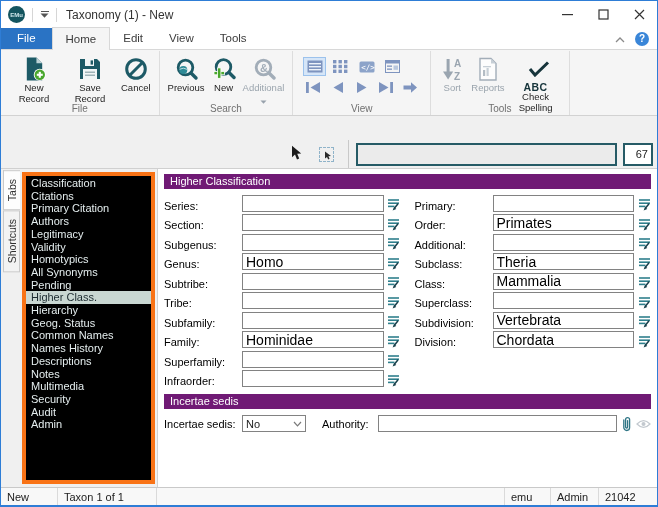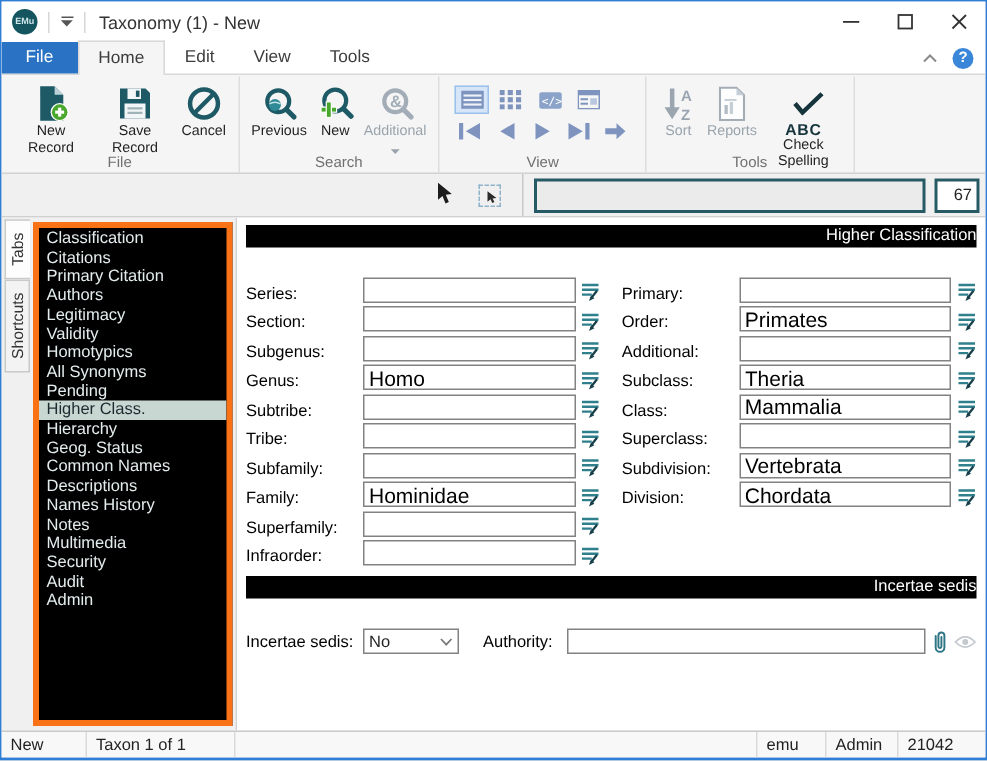--- a/index.html
+++ b/index.html
@@ -37,39 +37,39 @@
   .rlab{ font-size:9.5px; line-height:10.5px; text-align:center; color:#1f1f1f; max-width:50px;}
   .rbtn.disabled .rlab{ color:#9aa4ad;}
   .viewgrid{ display:flex; flex-direction:column; gap:3px; padding:3px 5px;}
   .vrow{ display:flex; gap:3px; align-items:center;}
   .vtog{ width:23px; height:19px; display:flex; align-items:center; justify-content:center; border:1px solid transparent;}
   .vtog.selected{ background:#d6e6f8; border-color:#9cc2ec;}
   .navb{ width:21px; height:17px; display:flex; align-items:center; justify-content:center;}
   .abc{ font-size:10.5px; font-weight:bold; color:#16343b; letter-spacing:.5px; line-height:9px;}
 
   
-  .recordbar{ height:29px; background:#f0f0f0; display:flex; align-items:center; border-bottom:1px solid #d0d0d0; flex:0 0 auto;}
+  .recordbar{ height:29px; background:#f0f0f0; display:flex; align-items:center; border-bottom:1px solid #d0d0d0; flex:0 0 auto;margin-top:24px;}
   .rb-left{ width:348px; height:100%; display:flex; align-items:center; justify-content:flex-end; gap:16px; padding-right:14px; border-right:1px solid #c9c9c9;}
   .marquee{ width:15px; height:15px; border:1px dashed #8fb3c9; display:flex; align-items:flex-end; justify-content:flex-end; padding:1px;}
   .summary{ flex:1; margin:0 6px 0 7px; height:23px; border:2px solid #265b66; background:#ebebeb; font-size:11px; padding:0 3px; outline:none;}
   .countbox{ width:30px; height:23px; border:2px solid #265b66; background:#fff; display:flex; align-items:center; justify-content:flex-end; padding-right:3px; margin-right:4px; font-size:11px;}
 
   
   .main{ flex:1; display:flex; background:#f0f0f0; overflow:hidden;}
   .sidetabs{ width:19px; padding-top:1px; display:flex; flex-direction:column; align-items:flex-start;}
   .vtab{ writing-mode:vertical-rl; transform:rotate(180deg); font-size:10.5px; color:#333;
     padding:8px 2px; border:1px solid #c9c9c9; background:#f3f3f3; margin-left:2px; width:17px; text-align:center;}
   .vtab.selected{ background:#fdfdfd; border-left:none;}
   .sidebarwrap{ width:137px; padding:3px 2px;}
   .spanel{ background:#000000; height:100%; border:4px solid #f97316; padding-top:1px; overflow:hidden;}
   .sitem{ font-size:11px; line-height:12.7px; color:#e4edee; padding-left:5px; white-space:nowrap;}
   .sitem.selected{ background:#c9d7d2; color:#1c2b30;}
 
   .formarea{ flex:1; background:#fff; border-left:1px solid #d2d2d2; padding:3px 6px 0 6px; overflow:hidden;}
-  .sectionbar{ background:#000000; color:#fff; font-size:11px; line-height:15px; padding-left:6px; margin:2px 0 20px 0;text-align:right;}
+  .sectionbar{ background:#701a75; color:#fff; font-size:11px; line-height:15px; padding-left:6px; margin:2px 0 6px 0;}
   .cols{ display:flex; gap:14px; margin-bottom:2px;}
   .col{ flex:1; min-width:0;}
   .frow{ display:flex; align-items:flex-end; margin-bottom:3px; height:16.5px;}
   .flabel{ width:78px; flex:0 0 78px; font-size:11px; color:#000;}
   .finput{ flex:1; min-width:0; height:17px; border:1px solid #828282; padding:0 3px; font-size:14px; font-family:inherit; color:#000; background:#fff; outline:none;}
   .lookup{ width:14px; flex:0 0 14px; height:14px; margin-left:3px; display:flex; align-items:center; justify-content:center;}
   .incrow{ display:flex; align-items:center; margin-top:2px; height:17px;}
   .combo{ width:64px; height:17px; border:1px solid #828282; background:#fff; display:flex; align-items:center; padding:0 3px; font-size:11px;}
   .combo svg{ margin-left:auto;}
   .authlabel{ margin-left:16px; width:56px; flex:0 0 56px;}
@@ -360,22 +360,22 @@
           <div class="sitem">Authors</div>
           <div class="sitem">Legitimacy</div>
           <div class="sitem">Validity</div>
           <div class="sitem">Homotypics</div>
           <div class="sitem">All Synonyms</div>
           <div class="sitem">Pending</div>
           <div class="sitem selected">Higher Class.</div>
           <div class="sitem">Hierarchy</div>
           <div class="sitem">Geog. Status</div>
           <div class="sitem">Common Names</div>
+          <div class="sitem">Names History</div>
           <div class="sitem">Descriptions</div>
-          <div class="sitem">Names History</div>
           <div class="sitem">Notes</div>
           <div class="sitem">Multimedia</div>
           <div class="sitem">Security</div>
           <div class="sitem">Audit</div>
           <div class="sitem">Admin</div>
         </div>
     </div>
 
     <div class="formarea">
       <div class="sectionbar">Higher Classification</div>

